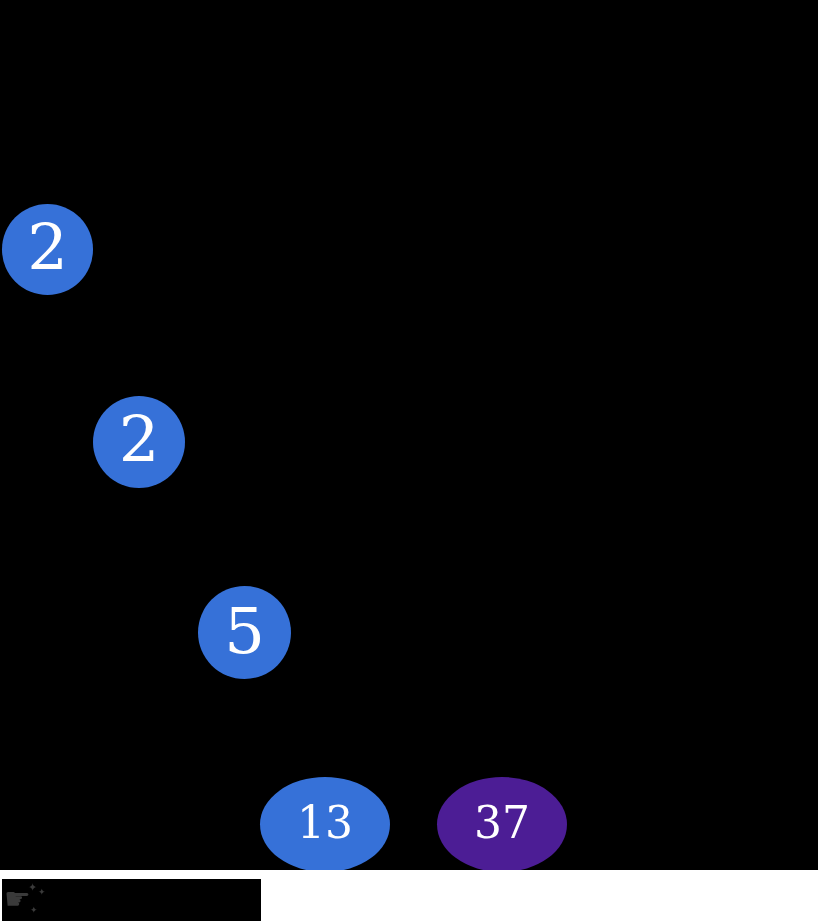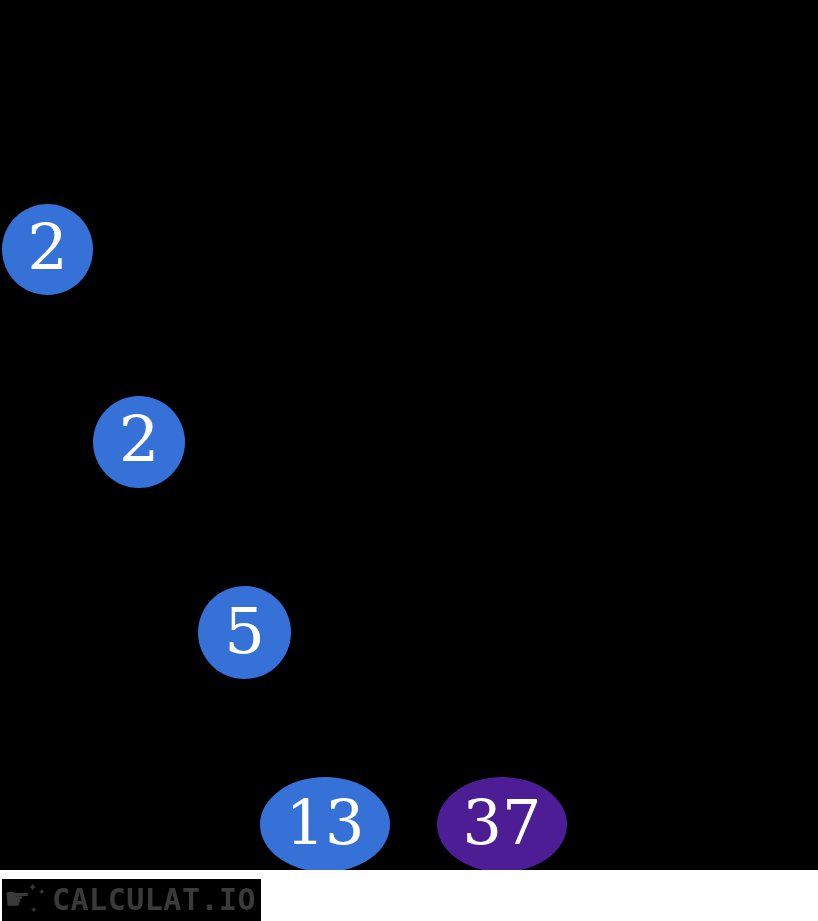--- a/index.html
+++ b/index.html
@@ -26,21 +26,21 @@
   }
   .node .num {
     font-size: 64px;
     transform: translateY(-2px);
   }
   .node-1 { left: 2px;   top: 204px; width: 91px;  height: 91px; }
   .node-2 { left: 93px;  top: 396px; width: 92px;  height: 92px; }
   .node-3 { left: 198px; top: 586px; width: 93px;  height: 93px; }
   .node-4 { left: 260px; top: 777px; width: 130px; height: 95px; }
   .node-5 { left: 437px; top: 777px; width: 130px; height: 95px; }
-  .node-4 .num, .node-5 .num { font-size: 62px; }
+  .node-4 .num, .node-5 .num { font-size: 44px; }
 
   
   .footer-band {
     position: absolute;
     left: 0;
     top: 870px;
     width: 818px;
     height: 51px;
     z-index: 2;
   }
@@ -114,16 +114,15 @@
 
   <div class="footer-band" style="background: rgb(255, 255, 255);"></div>
 
   <div class="logo-block" style="background: rgb(0, 0, 0); color: rgb(58, 58, 58);">
     <span class="logo-icon">
       <span class="hand">☛</span>
       <span class="sparkle s1">✦</span>
       <span class="sparkle s2">✦</span>
       <span class="sparkle s3">✦</span>
     </span>
-    <span class="logo-text">CALCULAT.IO</span>
   </div>
 
 </div>
 
 </body></html>

